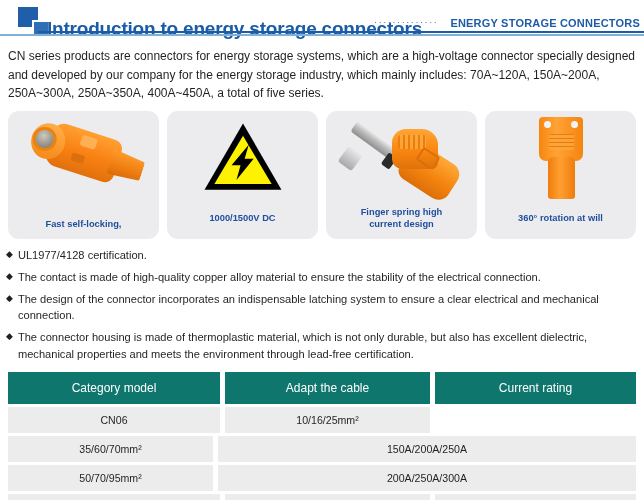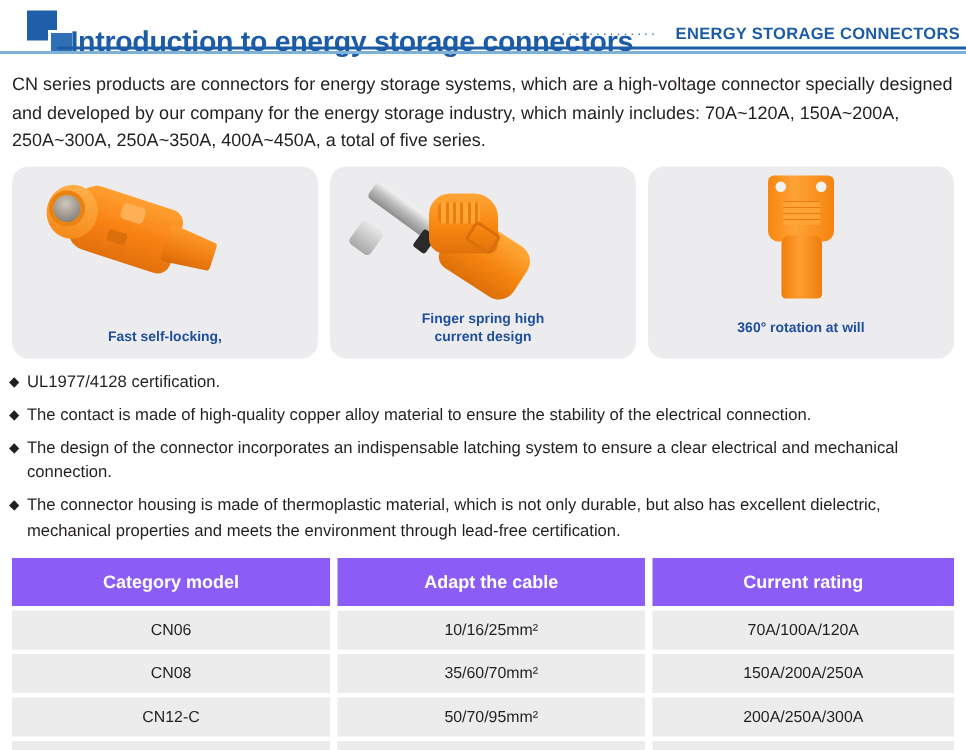--- a/index.html
+++ b/index.html
@@ -344,23 +344,23 @@
     box-sizing: border-box;
     padding: 7px 4px;
     text-align: center;
     font-size: 10.6px;
     color: #231f20;
   }
   .trow .c1 { flex: 0 0 212px; }
   .trow .c2 { flex: 0 0 205px; }
   .trow .c3 { flex: 1 1 auto; }
   .thead .cell {
-    background: #8b5cf6;
+    background: #0f766e;
     color: #ffffff;
-    font-weight: 700;
+    font-weight: 400;
     font-size: 12px;
     padding: 9px 4px;
   }
   .tbody-row .cell {
     background: #ececec;
     text-align: center;
   }
 </style>
 </head>
 <body>
@@ -394,20 +394,32 @@
         <div class="hole"></div>
         <div class="tab"></div>
         <div class="slot"></div>
       </div>
     </div>
     <div class="caption">
       <div>Fast self-locking,</div>
     </div>
   </div>
 
+  <div class="card">
+    <div class="art">
+      <svg class="hazard" viewBox="0 0 100 88">
+        <path d="M50 3 L97 84 L3 84 Z" fill="#000000"></path>
+        <path d="M50 18 L85 77 L15 77 Z" fill="#fff200"></path>
+        <path d="M57 29 L36 54 L47 54 L42 72 L63 46 L52 46 Z" fill="#000000"></path>
+      </svg>
+    </div>
+    <div class="caption single">
+      <div>1000/1500V DC</div>
+    </div>
+  </div>
 
   <div class="card">
     <div class="art">
       <div class="conn3">
         <div class="pin"></div>
         <div class="pin-tip"></div>
         <div class="pin-band"></div>
         <div class="barrel"></div>
         <div class="elbow"></div>
         <div class="ribs"></div>
@@ -460,31 +472,28 @@
 
   <div class="trow thead">
     <div class="cell c1">Category model</div>
     <div class="cell c2">Adapt the cable</div>
     <div class="cell c3">Current rating</div>
   </div>
 
   <div class="trow tbody-row">
     <div class="cell c1">CN06</div>
     <div class="cell c2">10/16/25mm²</div>
-    <div class="cell c3">70A/100A/120A</div>
   </div>
 
   <div class="trow tbody-row">
-    <div class="cell c1">CN08</div>
     <div class="cell c2">35/60/70mm²</div>
     <div class="cell c3">150A/200A/250A</div>
   </div>
 
   <div class="trow tbody-row">
-    <div class="cell c1">CN12-C</div>
     <div class="cell c2">50/70/95mm²</div>
     <div class="cell c3">200A/250A/300A</div>
   </div>
 
   <div class="trow tbody-row">
     <div class="cell c1">CN12</div>
     <div class="cell c2">70/95/120mm²</div>
     <div class="cell c3">250A/300A/350A</div>
   </div>
 

